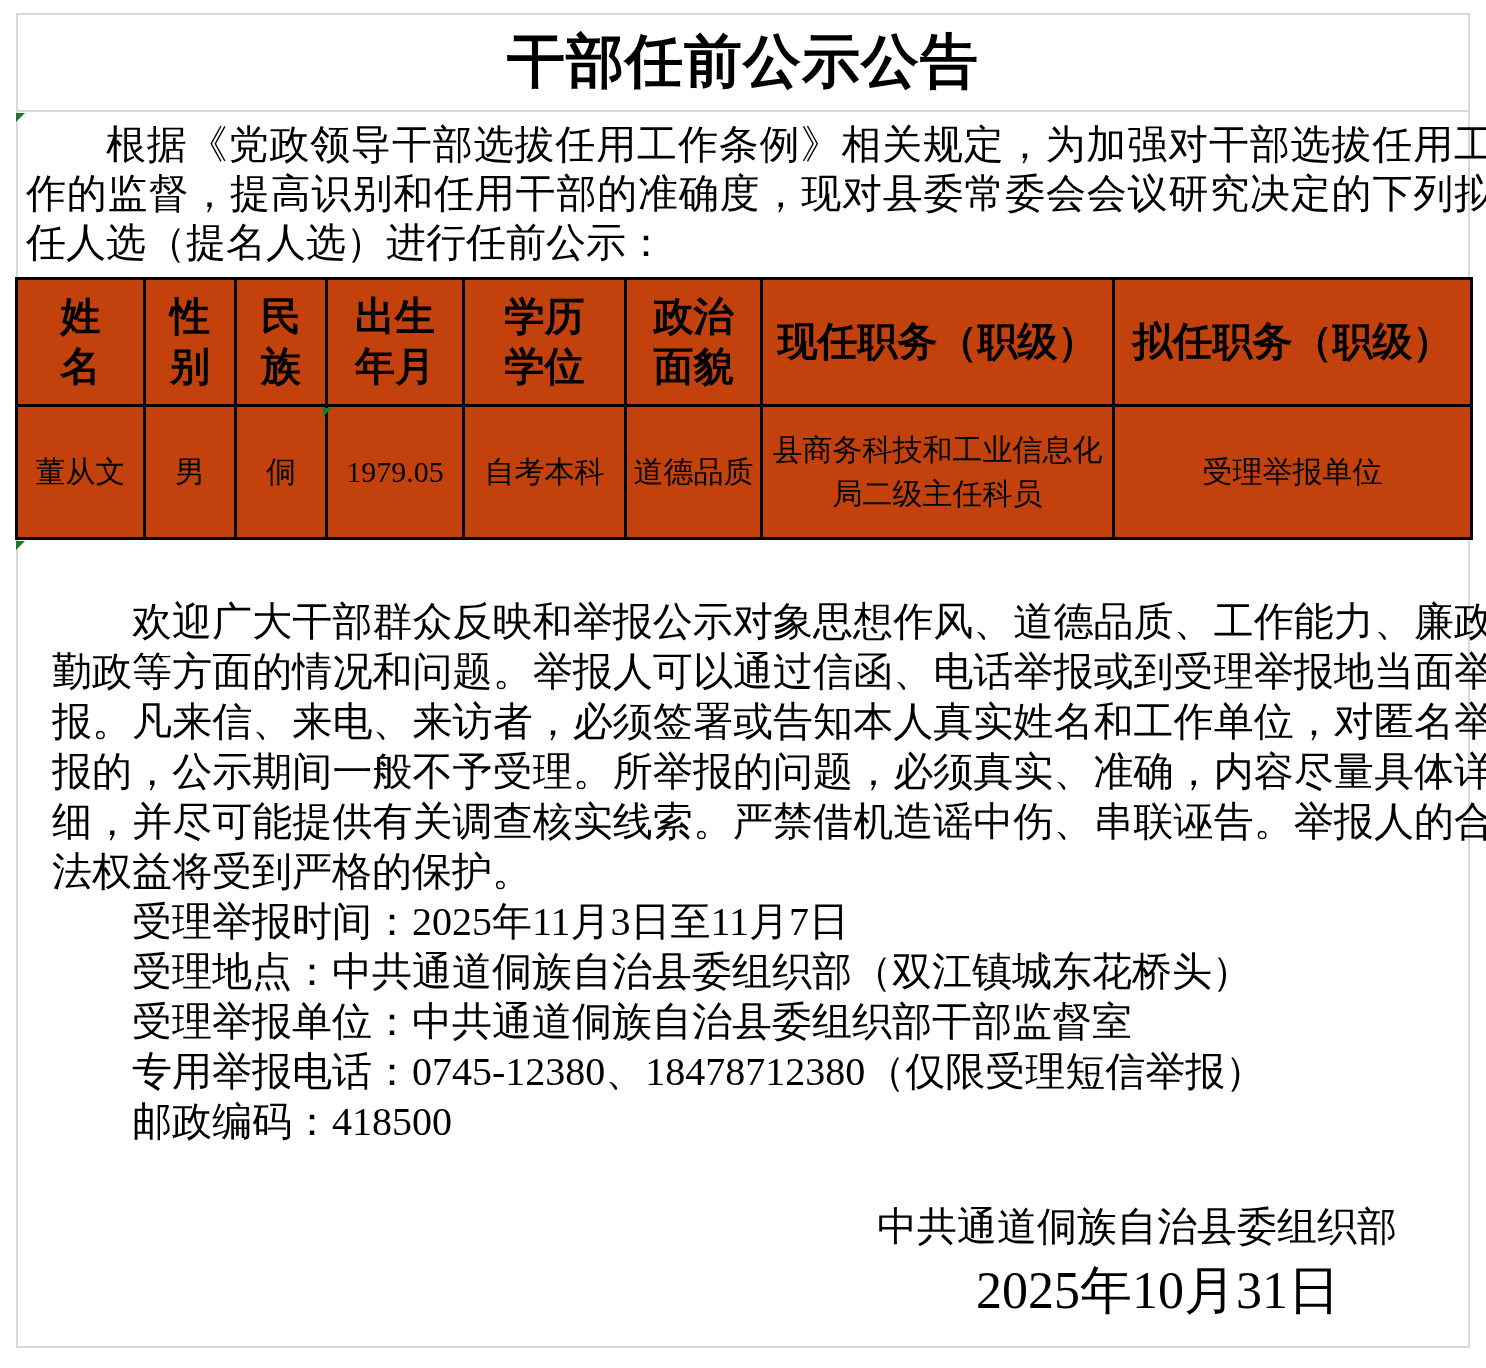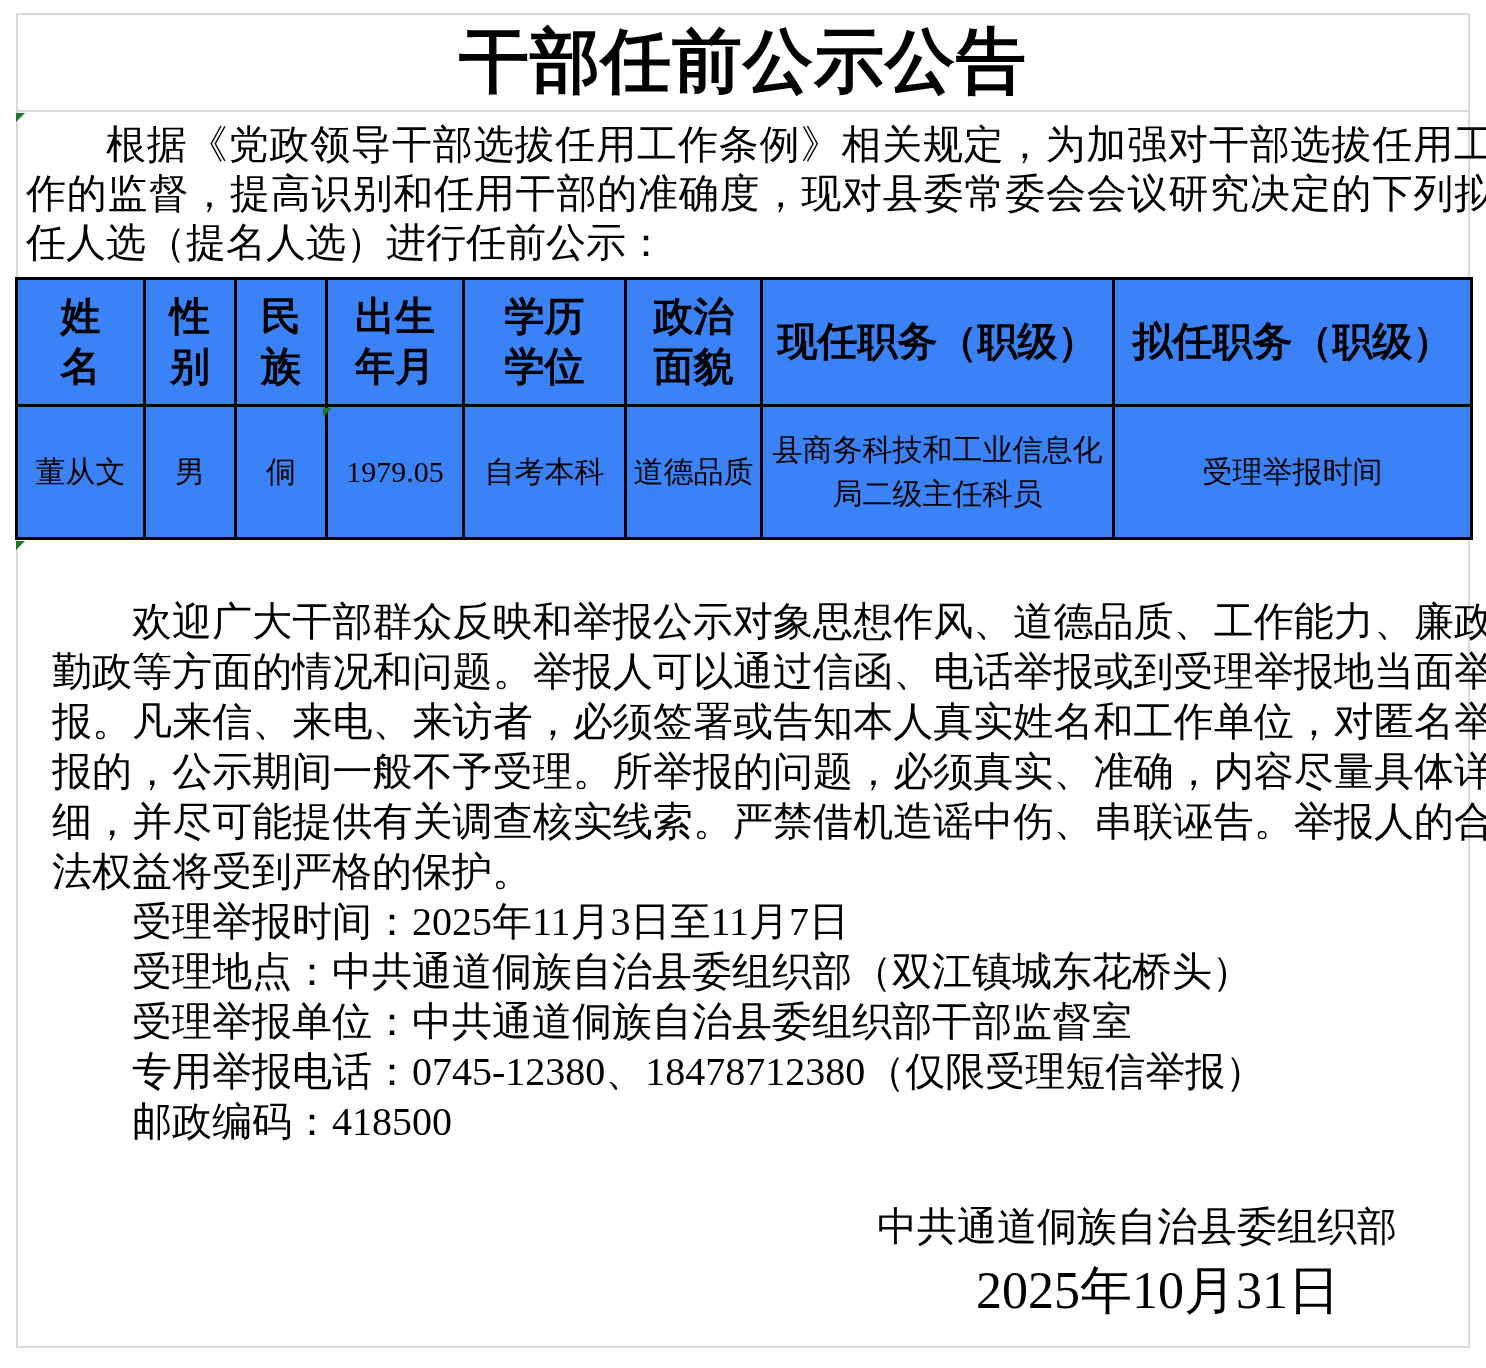--- a/index.html
+++ b/index.html
@@ -17,21 +17,21 @@
   .tri{
     position:absolute;width:0;height:0;
     border-top:9px solid #1b7a28;border-right:9px solid transparent;
   }
 
   .title-cell{
     position:absolute;top:14px;left:18px;width:1450px;height:96px;
     display:flex;align-items:center;justify-content:center;
   }
   .title-cell h1{
-    margin:0;font-size:70px;font-weight:bold;letter-spacing:1px;white-space:nowrap;
+    margin:0;font-size:58px;font-weight:bold;letter-spacing:1px;white-space:nowrap;
   }
 
   .para-cell{
     position:absolute;left:18px;width:1484px;box-sizing:border-box;padding:0 8px;
     background:transparent;
   }
   .para-cell.first{top:112px;height:164px;}
   .para-cell.lower{top:540px;height:806px;padding-left:34px;}
 
   p.doc{
@@ -49,21 +49,21 @@
     font-size:40px;line-height:50px;text-align:right;padding-right:97px;
     margin-top:55px;white-space:nowrap;
   }
   .sig-date{
     font-size:52px;line-height:50px;text-align:right;padding-right:154px;
     margin-top:14px;white-space:nowrap;
   }
 
   table.notice{
     position:absolute;top:277px;left:15px;border-collapse:collapse;
-    table-layout:fixed;background:#3b82f6;
+    table-layout:fixed;background:#c2410c;
   }
   table.notice td{
     border:3px solid #000;text-align:center;vertical-align:middle;
     padding:2px 3px;overflow:hidden;
   }
   tr.hdr td{
     height:120px;font-size:40px;font-weight:bold;line-height:50px;
     white-space:pre-line;
   }
   tr.dat td{
@@ -116,21 +116,21 @@
     <td>拟任职务（职级）</td>
   </tr>
   <tr class="dat">
     <td>董从文</td>
     <td>男</td>
     <td>侗</td>
     <td>1979.05</td>
     <td>自考本科</td>
     <td>道德品质</td>
     <td class="cell-smaller">县商务科技和工业信息化局二级主任科员</td>
-    <td>受理举报时间</td>
+    <td>受理举报单位</td>
   </tr>
   </tbody>
 </table>
 
 <div class="tri" style="left:16px;top:113px;"></div>
 <div class="tri" style="left:323px;top:408px;"></div>
 <div class="tri" style="left:16px;top:541px;"></div>
 
 <div class="para-cell lower">
   <p class="doc">欢迎广大干部群众反映和举报公示对象思想作风、道德品质、工作能力、廉政勤政等方面的情况和问题。举报人可以通过信函、电话举报或到受理举报地当面举报。凡来信、来电、来访者，必须签署或告知本人真实姓名和工作单位，对匿名举报的，公示期间一般不予受理。所举报的问题，必须真实、准确，内容尽量具体详细，并尽可能提供有关调查核实线索。严禁借机造谣中伤、串联诬告。举报人的合法权益将受到严格的保护。</p>

